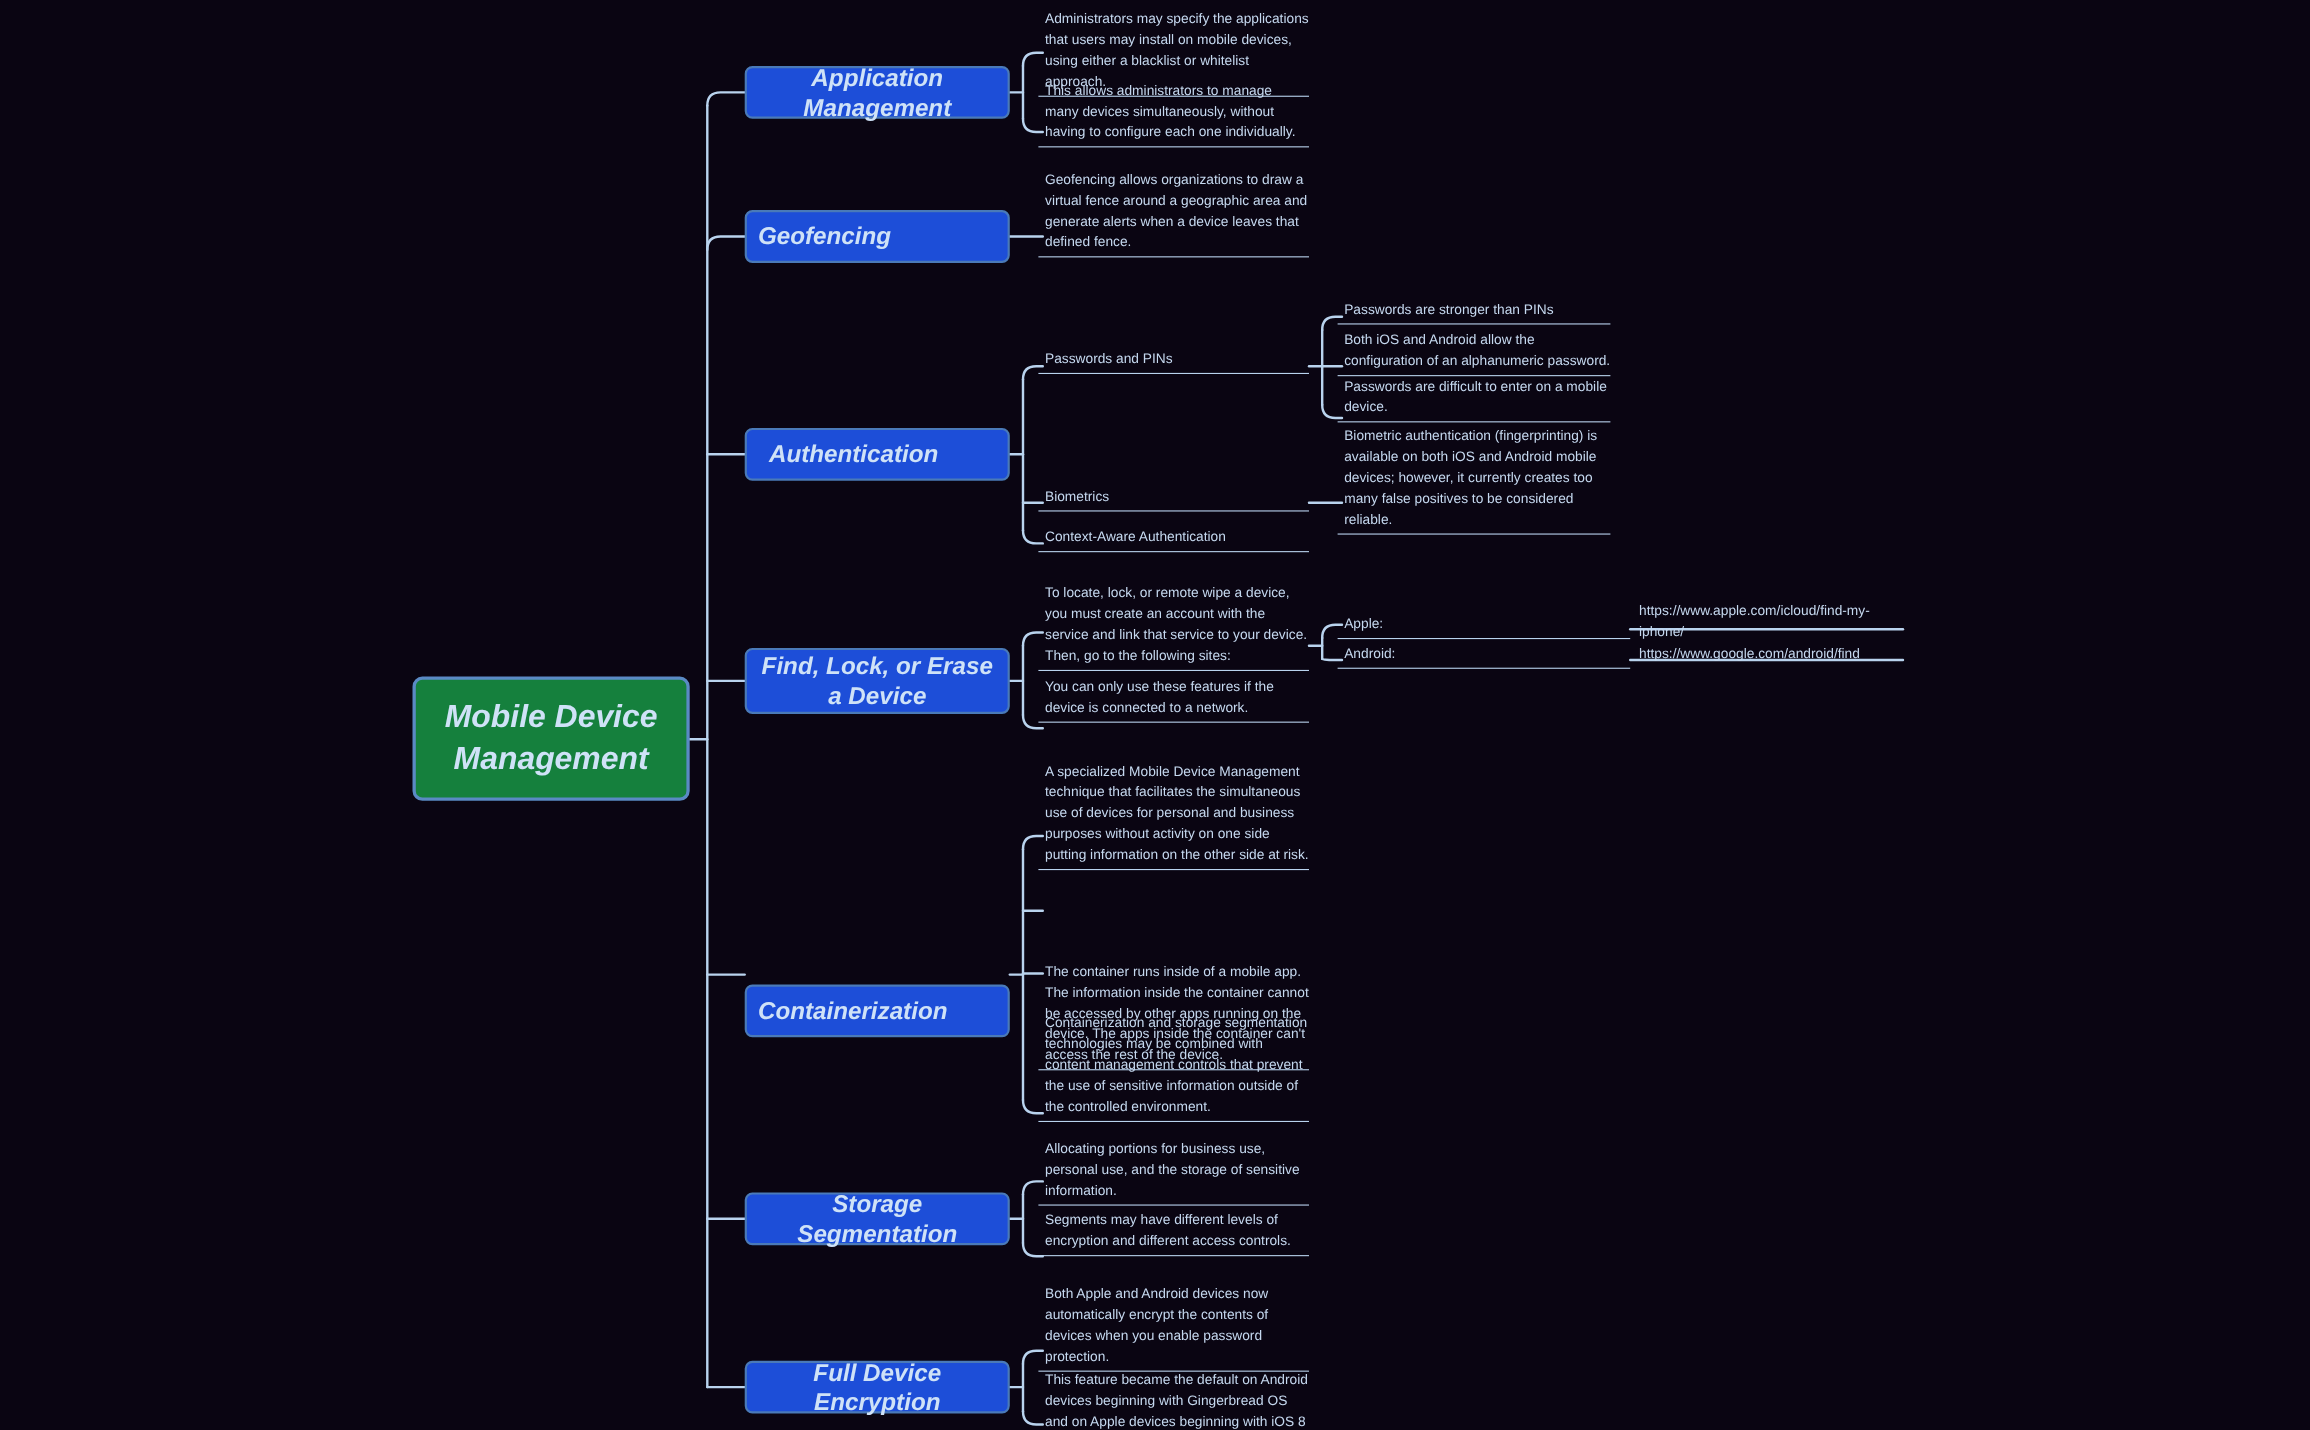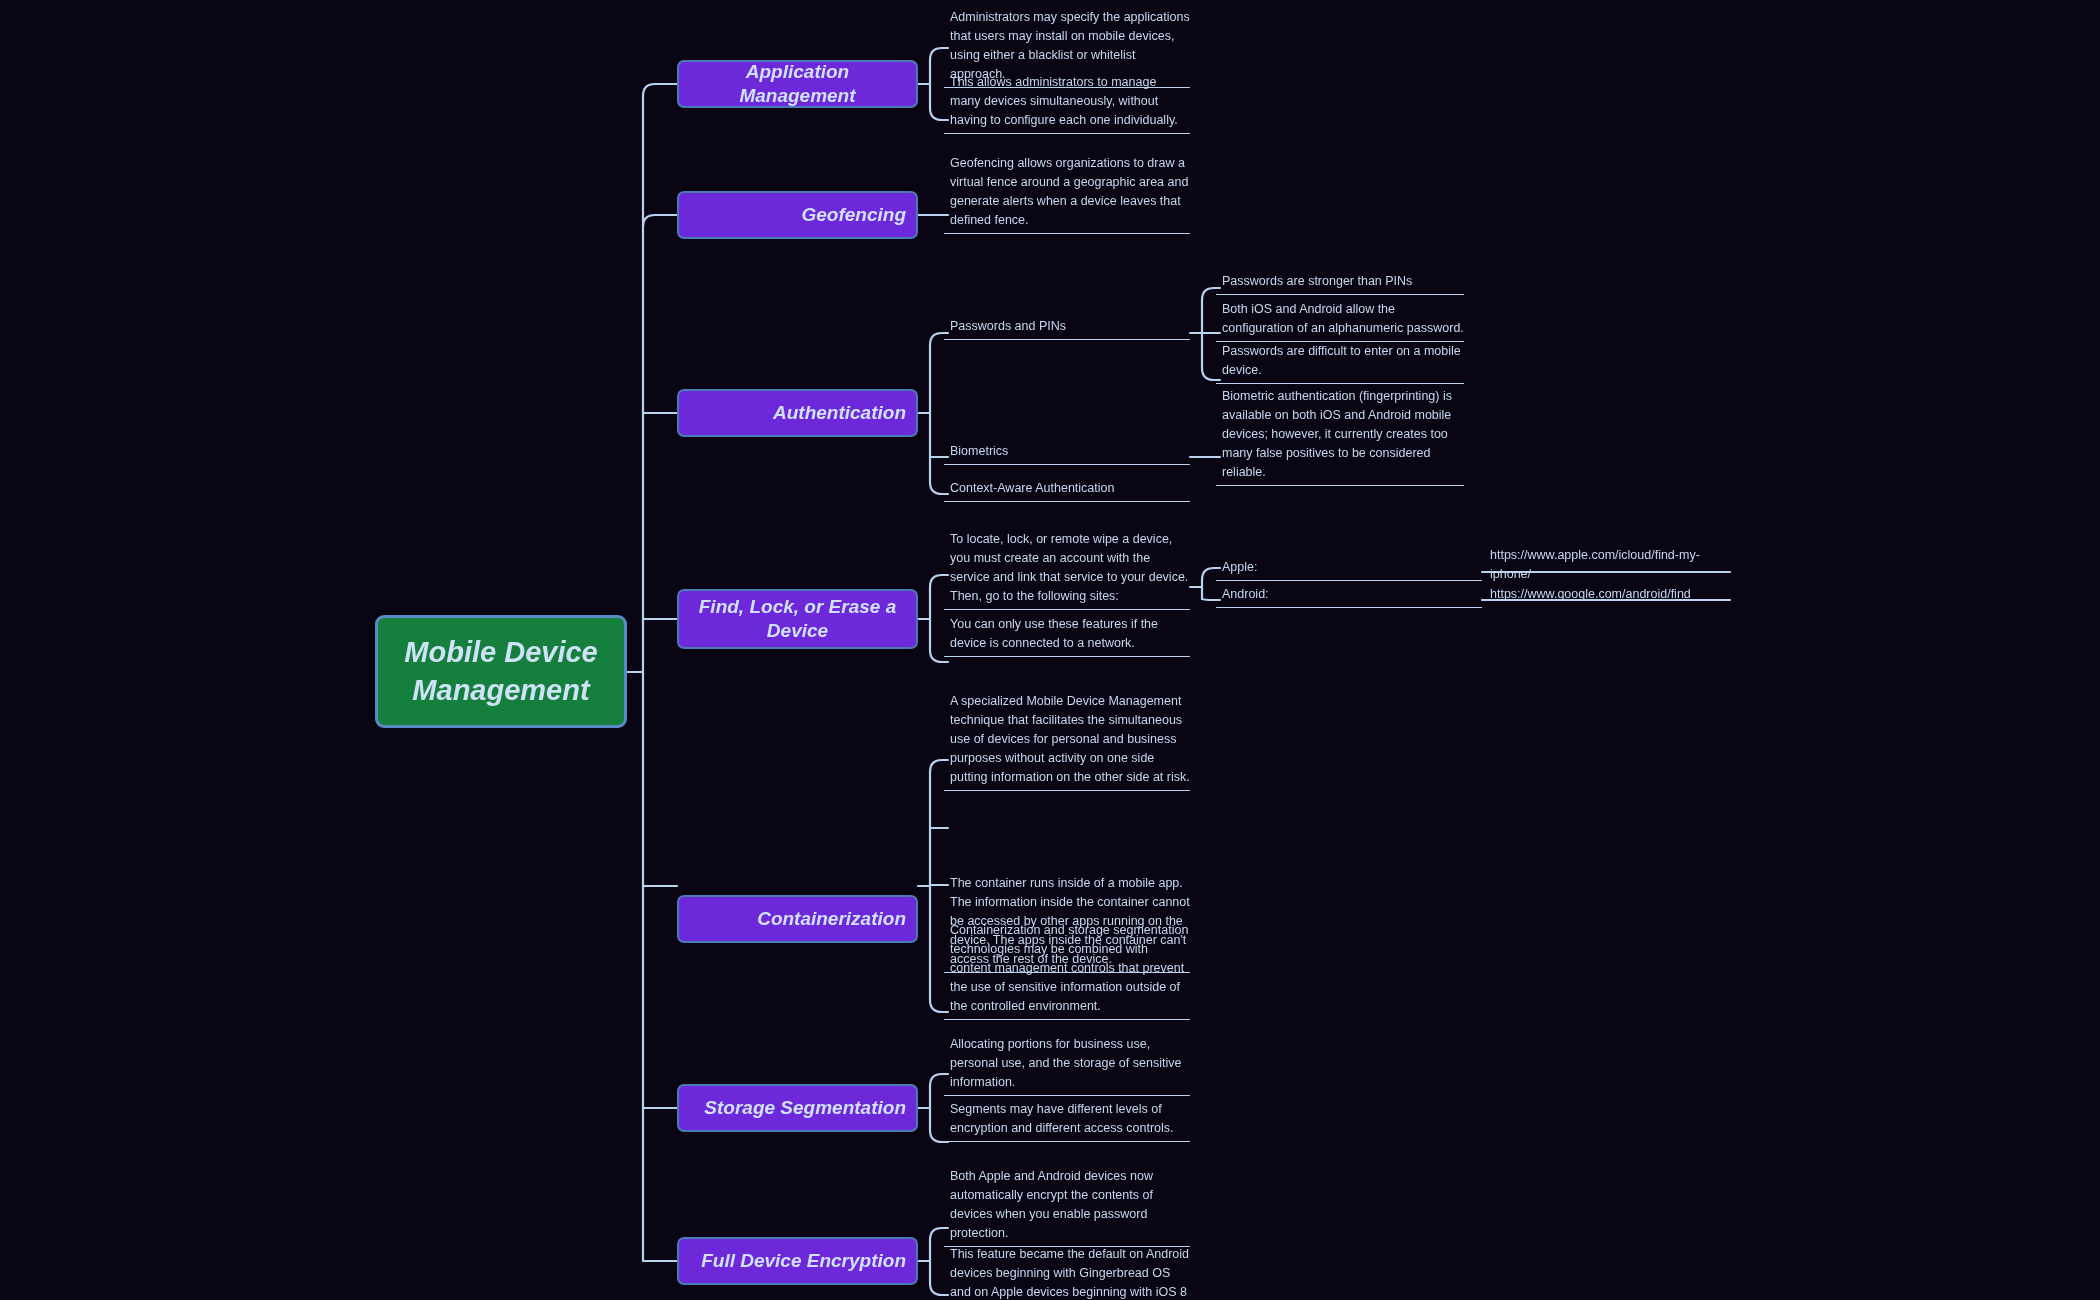--- a/index.html
+++ b/index.html
@@ -47,30 +47,30 @@
     font-size: 29px;
     line-height: 1.28;
     color: #cfe2f7;
     padding: 6px 14px;
   }
 
   
   .branch-node {
     position: absolute;
     box-sizing: border-box;
-    background: #6d28d9;
+    background: #1d4ed8;
     border: 2px solid #4a7ab8;
     border-radius: 7px;
     display: flex;
     align-items: center;
-    justify-content: flex-end;
+    justify-content: flex-start;
     text-align: center;
     font-style: italic;
     font-weight: bold;
-    font-size: 19px;
+    font-size: 22px;
     line-height: 1.25;
     color: #cfe2f7;
     padding: 4px 10px;
   }
 
   
   .leaf {
     position: absolute;
     box-sizing: border-box;
     font-size: 12.5px;

